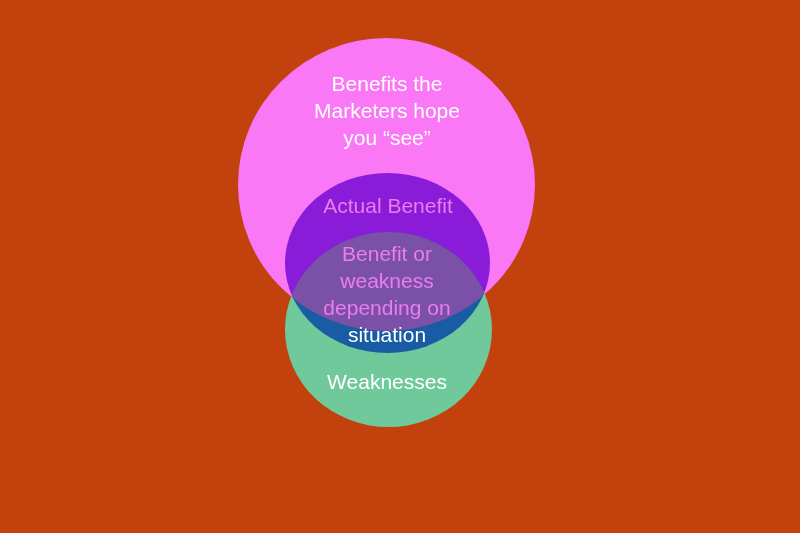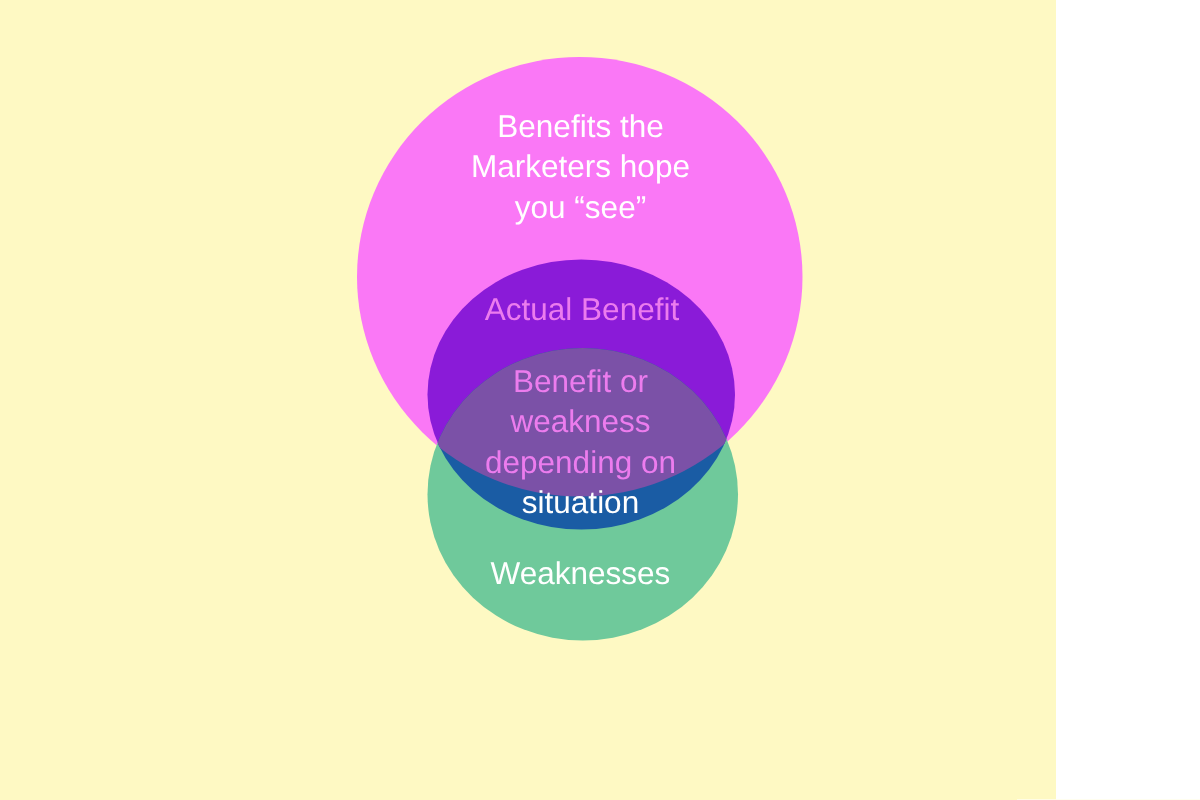--- a/index.html
+++ b/index.html
@@ -2,23 +2,23 @@
 <html><head>
 <meta charset="utf-8">
 <style>
   html, body {
     margin: 0;
     padding: 0;
     background: #ffffff;
   }
   .canvas {
     position: relative;
-    width: 704px;
+    width: 800px;
     height: 533px;
-    background: #fef9c3;
+    background: #c2410c;
     overflow: hidden;
     font-family: "Liberation Sans", sans-serif;
   }
   svg text {
     font-family: "Liberation Sans", sans-serif;
     font-size: 21px;
     text-anchor: middle;
   }
 </style>
 </head>

